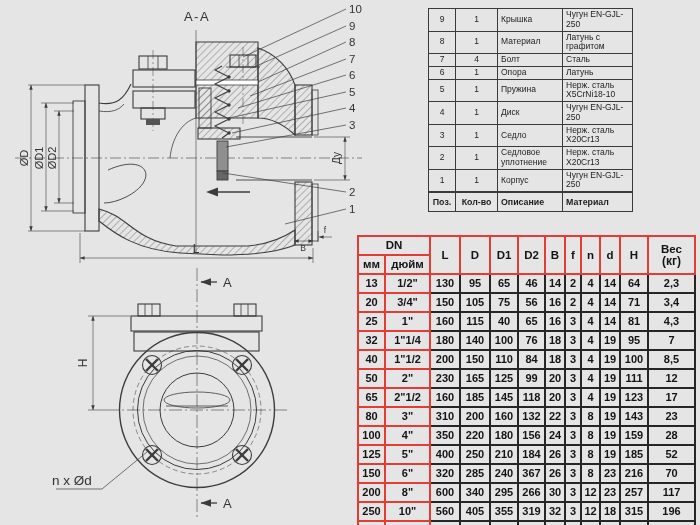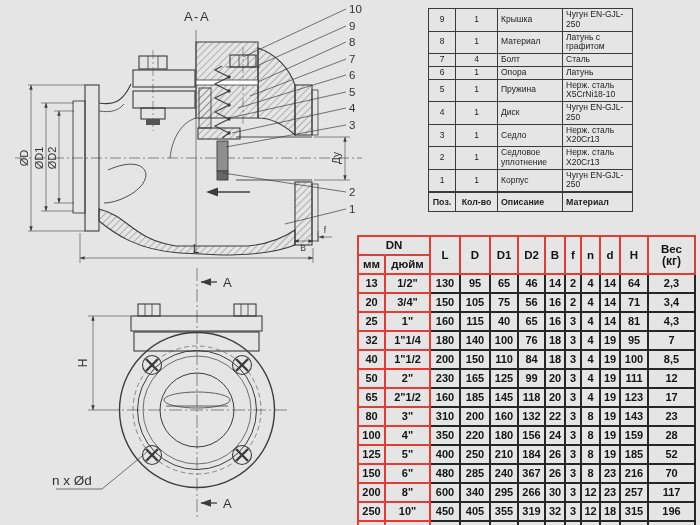--- a/index.html
+++ b/index.html
@@ -465,21 +465,21 @@
           <td>26</td>
           <td>3</td>
           <td>8</td>
           <td>19</td>
           <td>185</td>
           <td>52</td>
         </tr>
         <tr>
           <td class="red">150</td>
           <td class="red">6"</td>
-          <td>480</td>
+          <td>320</td>
           <td>285</td>
           <td>240</td>
           <td>367</td>
           <td>26</td>
           <td>3</td>
           <td>8</td>
           <td>23</td>
           <td>216</td>
           <td>70</td>
         </tr>
@@ -493,21 +493,21 @@
           <td>30</td>
           <td>3</td>
           <td>12</td>
           <td>23</td>
           <td>257</td>
           <td>117</td>
         </tr>
         <tr>
           <td class="red">250</td>
           <td class="red">10"</td>
-          <td>450</td>
+          <td>560</td>
           <td>405</td>
           <td>355</td>
           <td>319</td>
           <td>32</td>
           <td>3</td>
           <td>12</td>
           <td>18</td>
           <td>315</td>
           <td>196</td>
         </tr>

